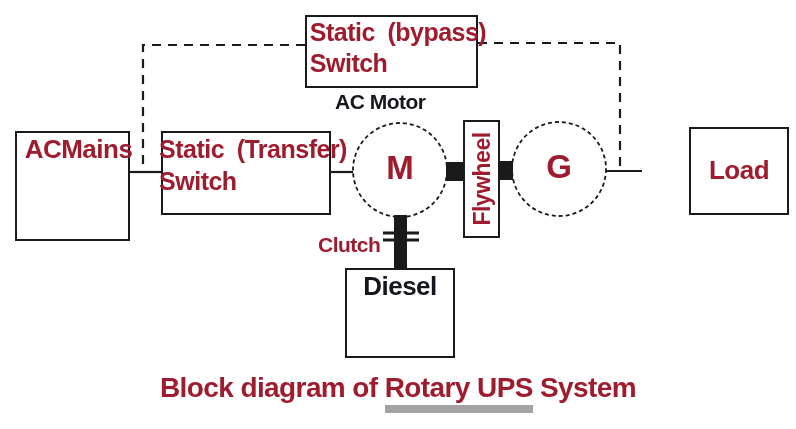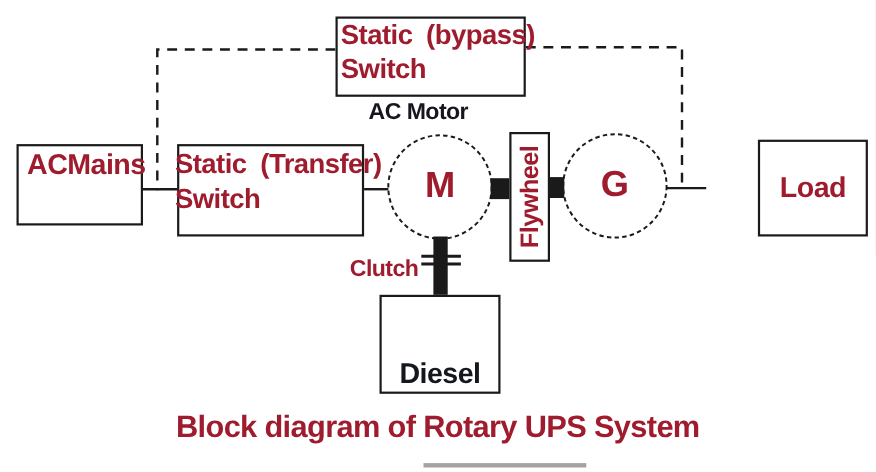--- a/index.html
+++ b/index.html
@@ -26,26 +26,26 @@
 
   .box{
     position:absolute;z-index:1;box-sizing:border-box;
     border:2px solid var(--line-ink);background:var(--bg);
     display:flex;flex-direction:row;justify-content:center;
     color:var(--accent-red);
     font-weight:700;letter-spacing:-0.5px;
   }
   .box .ln{display:block;line-height:1.28;}
 
-  .ac-mains{left:15px;top:131px;width:115px;height:74px;padding-left:12px;font-size:26px;}
+  .ac-mains{left:15px;top:131px;width:115px;height:110px;padding-left:12px;font-size:26px;}
   .transfer{left:161px;top:131px;width:170px;height:84px;padding-left:14px;font-size:25px;}
   .bypass{left:305px;top:15px;width:173px;height:73px;padding-left:13px;font-size:25px;}
   .bypass .ln{line-height:1.22;}
   .load{left:641px;top:127px;width:100px;height:88px;align-items:center;font-size:26px;margin-left:48px;}
-  .diesel{left:345px;top:268px;width:110px;height:90px;align-items:flex-end;font-size:26px;color:var(--ink);gap:37px;}
+  .diesel{left:345px;top:268px;width:110px;height:90px;align-items:flex-start;font-size:26px;color:var(--ink);gap:37px;}
   .flywheel-box{left:463px;top:120px;width:37px;height:118px;}
   .flywheel-box .vtext{
     position:absolute;left:50%;top:50%;
     transform:translate(-50%,-50%) rotate(-90deg);
     white-space:nowrap;font-size:23px;font-weight:700;
     color:var(--accent-red);letter-spacing:-0.5px;
   }
 
   .caption{
     position:absolute;z-index:1;color:var(--ink);
@@ -67,22 +67,22 @@
     font-size:21px;font-weight:700;letter-spacing:-0.5px;
   }
 
   .title{
     position:absolute;z-index:1;left:0;right:0;top:372px;
     text-align:center;color:var(--accent-red);
     font-size:28px;font-weight:700;letter-spacing:-0.6px;
   }
   .title .underlined{
     display:inline-block;
-    border-bottom:4px solid #a3a3a3;
-    padding-bottom:17px;
+    border-bottom:8px solid #a3a3a3;
+    padding-bottom:1px;
   }
 </style>
 </head>
 <body>
 
 <div class="stage">
 
   <svg class="wires" width="796" height="429" viewBox="0 0 796 429">
 
     <polyline class="dashed-wire" points="305,45 143,45 143,173"></polyline>

